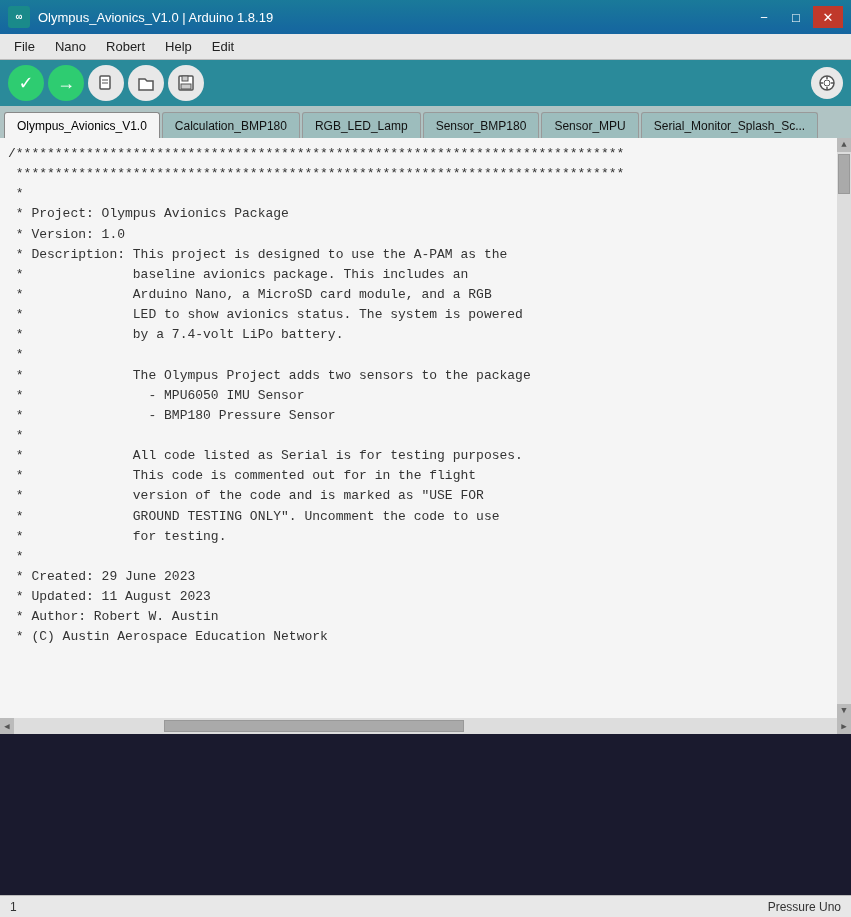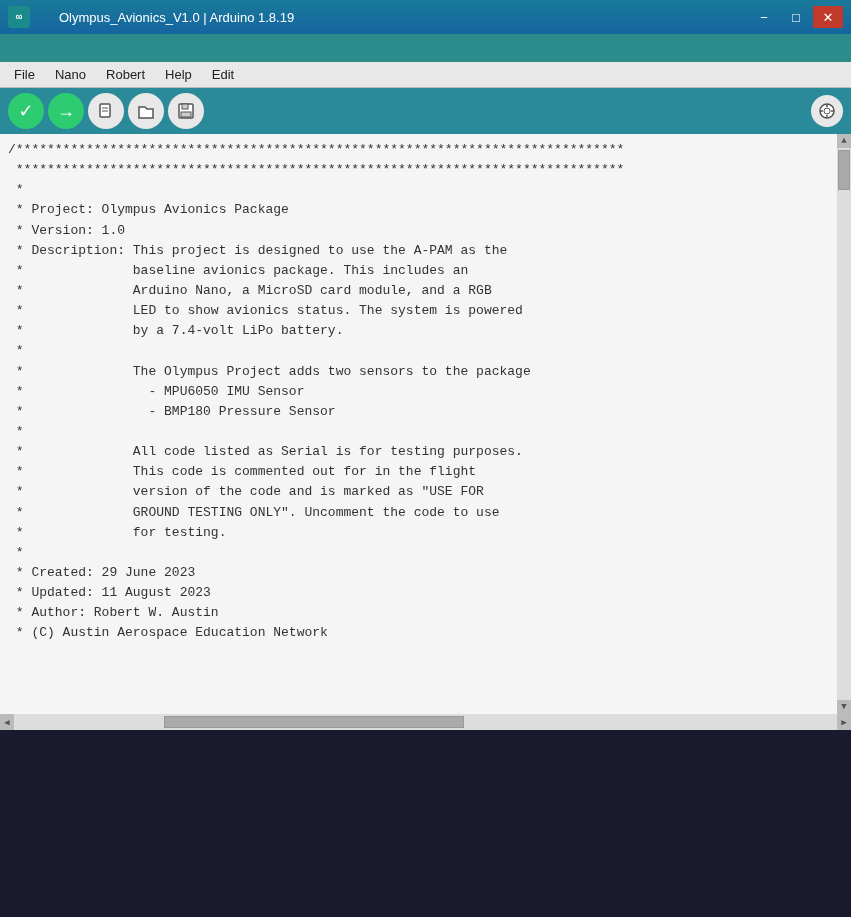--- a/index.html
+++ b/index.html
@@ -35,21 +35,20 @@
       align-items: center;
       justify-content: center;
       font-size: 11px;
       color: white;
       font-weight: bold;
     }
     #title-text {
       font-size: 13px;
       font-family: Arial, sans-serif;
       color: white;
-      margin-left: 21px;
     }
     #window-controls {
       display: flex;
       gap: 2px;
     }
     .win-btn {
       width: 30px;
       height: 22px;
       border: none;
       cursor: pointer;
@@ -63,21 +62,20 @@
     .win-btn.close { background: #c0392b; }
 
     
     #menu-bar {
       background: #e8e8e8;
       height: 26px;
       display: flex;
       align-items: center;
       padding: 0 4px;
       border-bottom: 1px solid #bbb;
-      margin-top: 28px;
     }
     .menu-item {
       padding: 2px 10px;
       font-size: 13px;
       font-family: Arial, sans-serif;
       cursor: pointer;
       color: #222;
     }
 
     
@@ -331,20 +329,28 @@
         <line x1="9" y1="13" x2="9" y2="16" stroke="#555" stroke-width="1.5"></line>
         <line x1="2" y1="9" x2="5" y2="9" stroke="#555" stroke-width="1.5"></line>
         <line x1="13" y1="9" x2="16" y2="9" stroke="#555" stroke-width="1.5"></line>
       </svg>
     </button>
   </div>
 </div>
 
 <div id="main-content">
 
+  <div id="tabs-bar">
+  <div class="tab active">Olympus_Avionics_V1.0</div>
+      <div class="tab inactive">Calculation_BMP180</div>
+      <div class="tab inactive">RGB_LED_Lamp</div>
+      <div class="tab inactive">Sensor_BMP180</div>
+      <div class="tab inactive">Sensor_MPU</div>
+      <div class="tab inactive">Serial_Monitor_Splash_Sc...</div>
+    </div>
 
   <div id="editor-container">
     <div id="editor-scroll">
       <div id="code-area">/******************************************************************************
  ******************************************************************************
  *
  * Project: Olympus Avionics Package
  * Version: 1.0
  * Description: This project is designed to use the A-PAM as the
  *              baseline avionics package. This includes an

